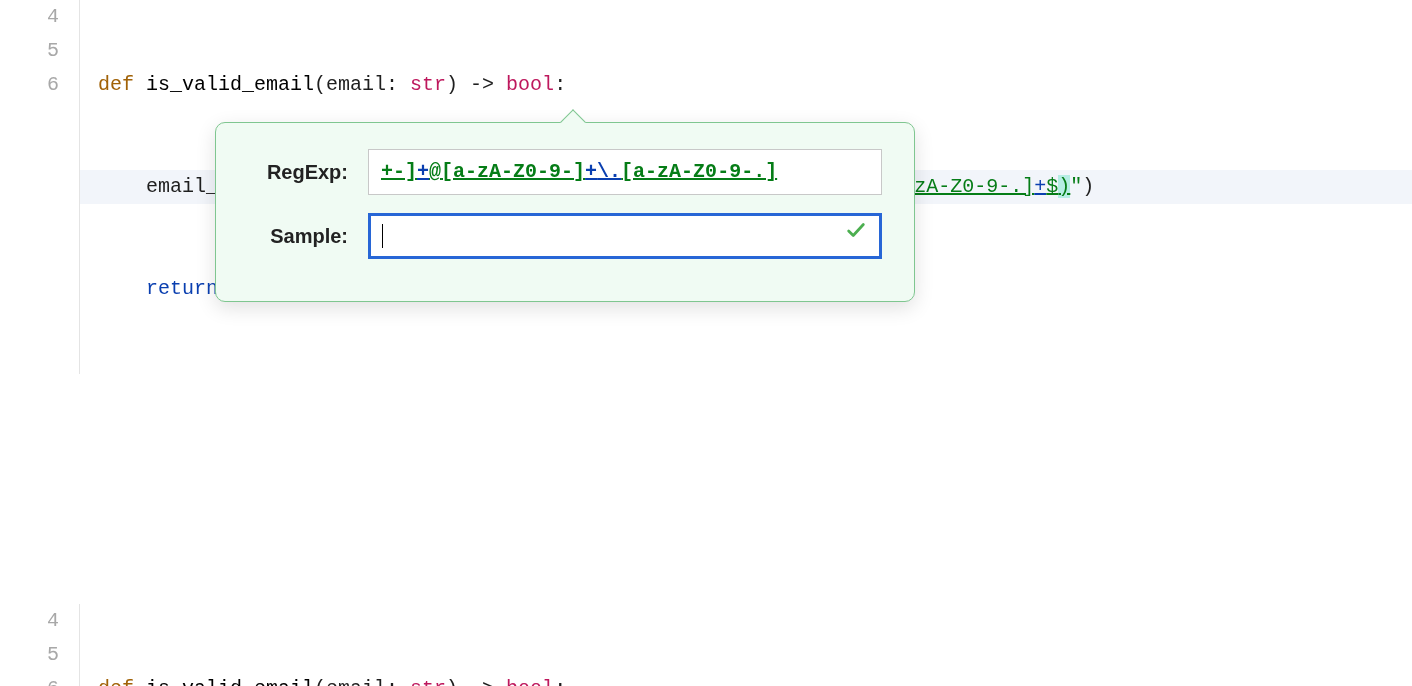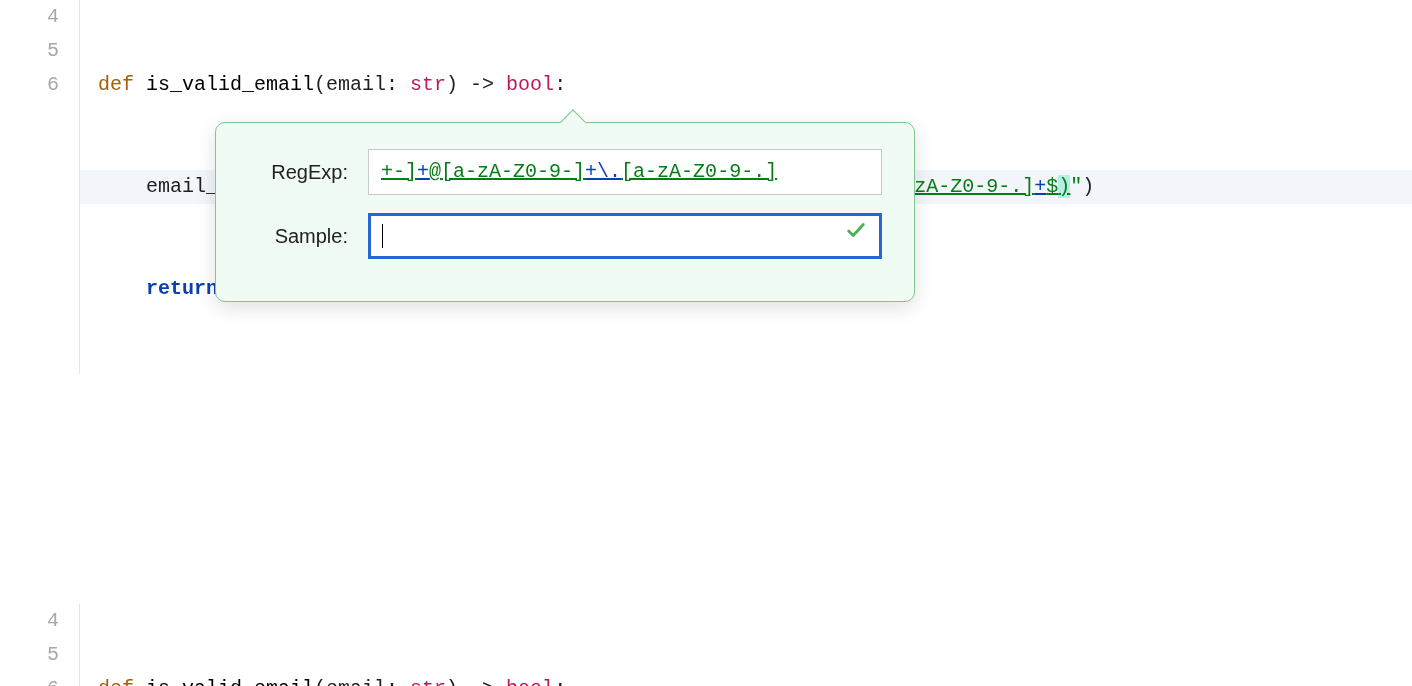--- a/index.html
+++ b/index.html
@@ -36,21 +36,21 @@
     white-space: pre;
   }
   .line.hl {
     background: #f2f5fa;
     margin-left: -18px;
     padding-left: 18px;
   }
 
   .kw-def { color: #a16207; font-family: Liberation Mono, monospace; }
   .fn-name { color: #000000; text-align: right; }
-  .ctrl { color: #0a3fb0; font-weight: bold; }
+  .ctrl { color: #0a3fb0; }
   .builtin { color: #be185d; }
   .str-quote { color: #067d17; }
   .regex-head { color: #067d17; text-decoration: underline; }
   .regex-body { color: #067d17; text-decoration: underline; }
   .regex-meta { color: #0a3fb0; text-decoration: underline; }
   .regex-esc { color: #0a3fb0; text-decoration: underline; }
   .plain { color: #1f1f1f; }
   .caret-bg { background: #b6ede4; }
 
   
@@ -60,20 +60,21 @@
     border: 1px solid #7fc690;
     border-radius: 10px;
     box-shadow: 0 6px 20px rgba(0,0,0,0.12);
     padding: 26px 32px 30px 32px;
     width: 700px;
   }
   .popup-row {
     display: flex;
     align-items: center;
     margin-bottom: 18px;
+    font-weight: bold;
   }
   .popup-row:last-child { margin-bottom: 12px; }
   .popup-label {
     width: 120px;
     text-align: right;
     font-family: -apple-system, "Segoe UI", Arial, sans-serif;
     font-size: 20px;
     color: #222;
     padding-right: 20px;
   }

